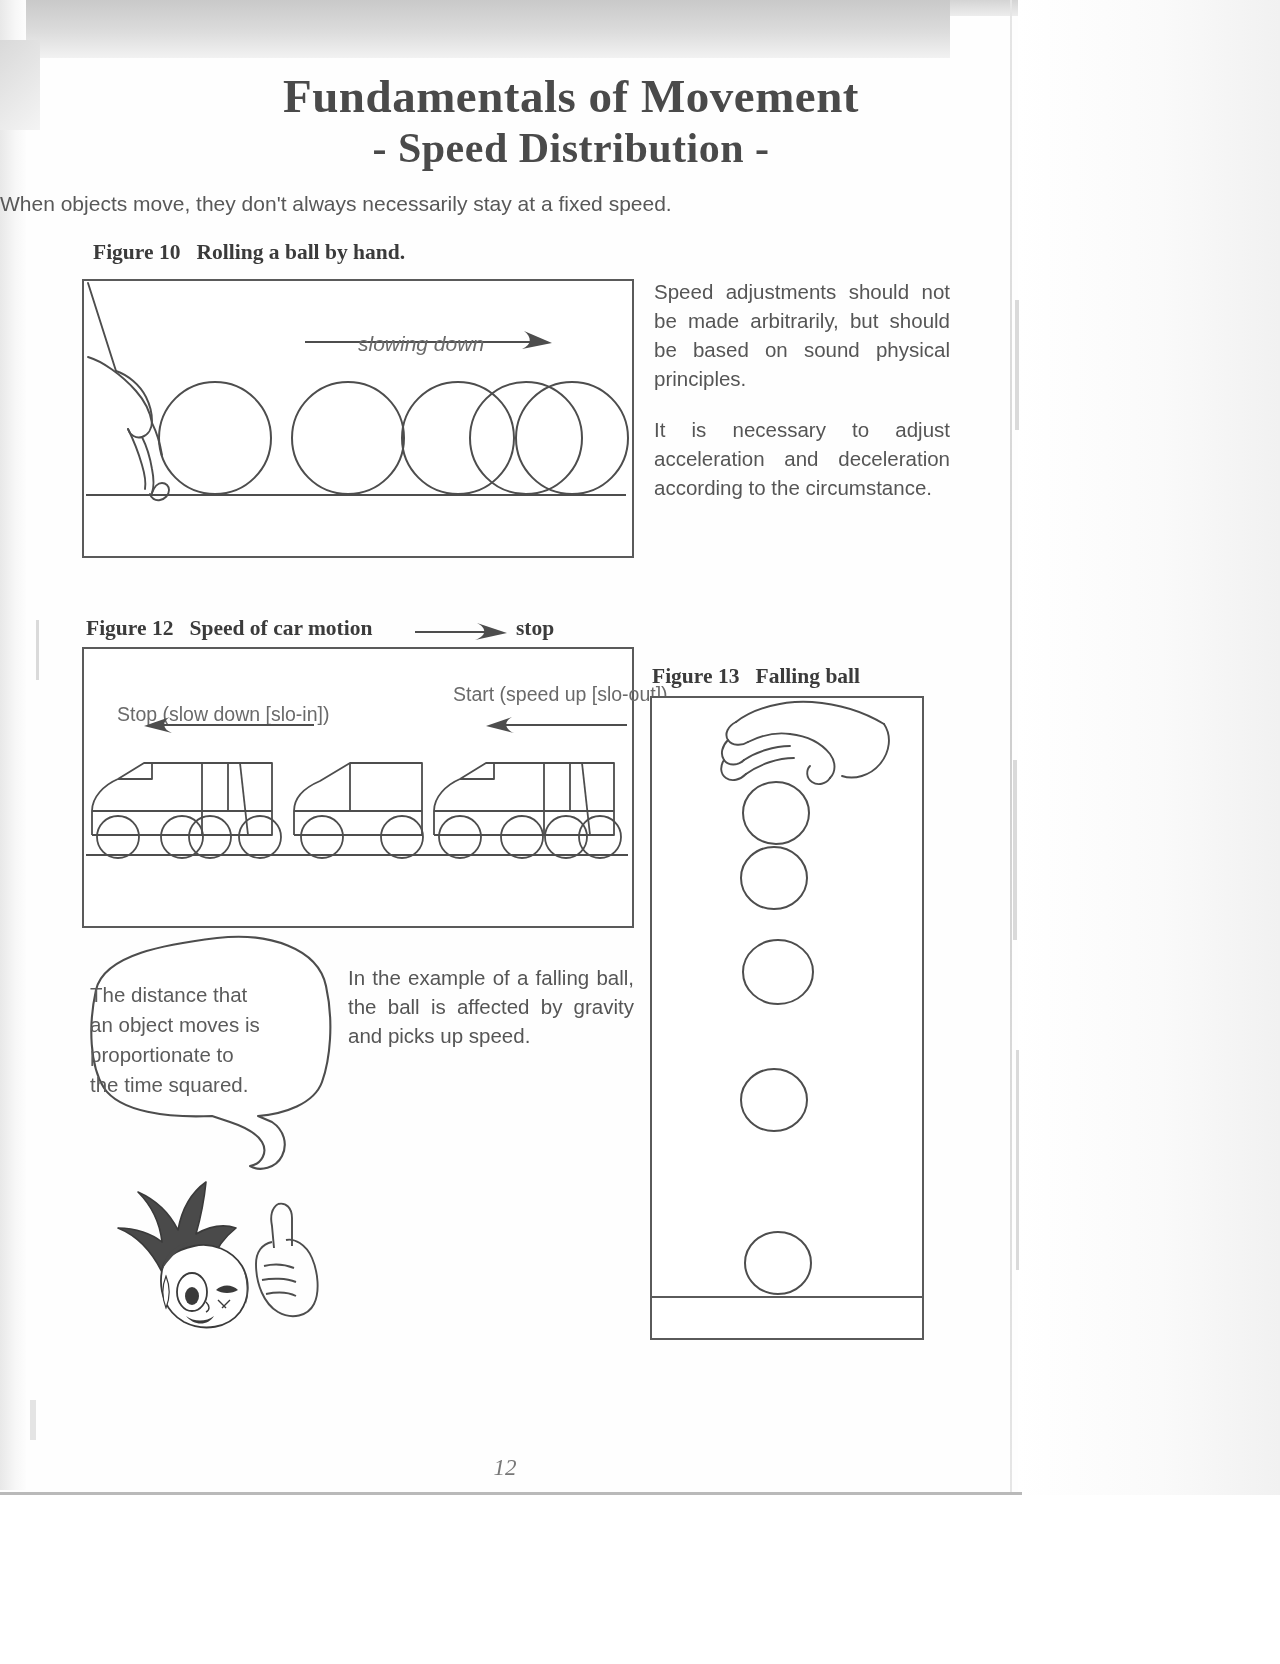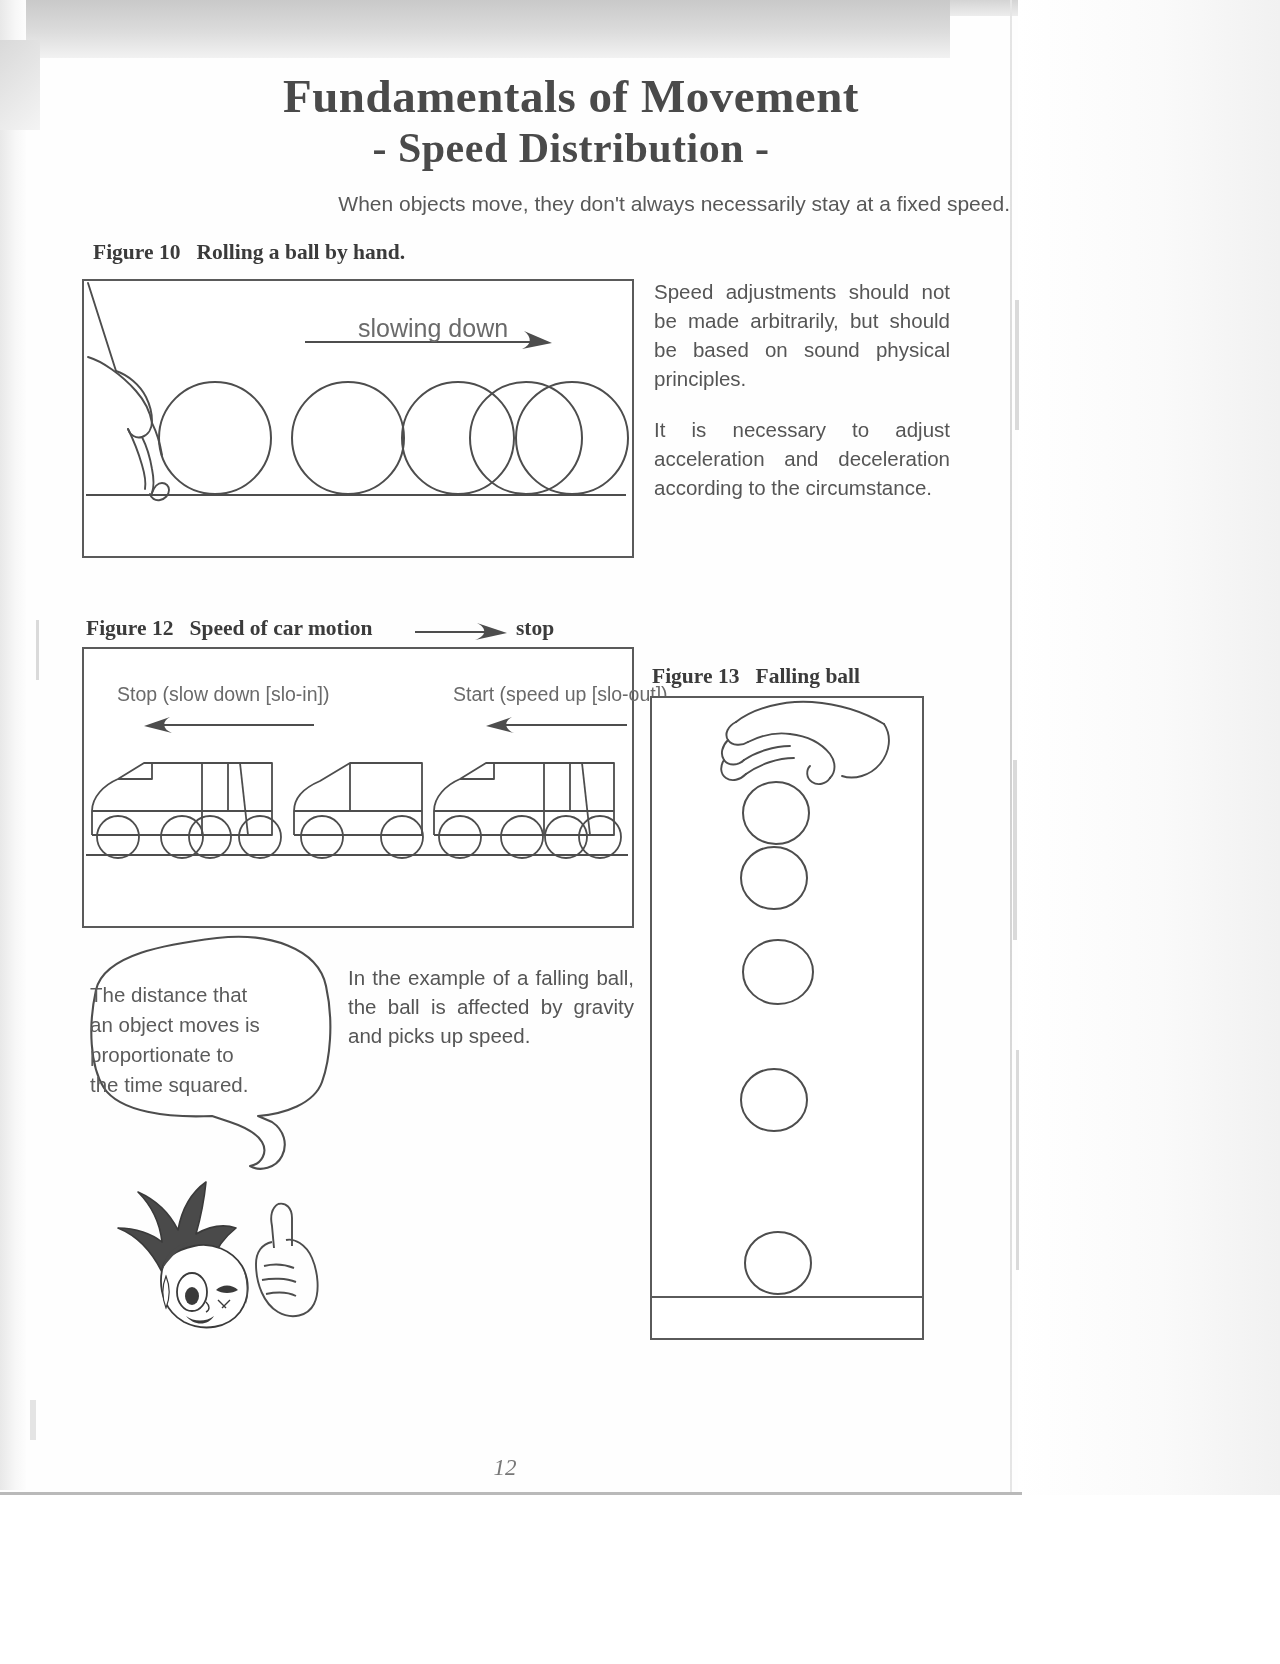--- a/index.html
+++ b/index.html
@@ -56,21 +56,21 @@
   }
   .title-l1{
     font-size:47px; font-weight:bold; letter-spacing:.5px; line-height:1.12;
     font-family:"Liberation Serif", serif;
   }
   .title-l2{
     font-size:42px; font-weight:bold; letter-spacing:.5px; line-height:1.2;
     font-family:"Liberation Serif", serif;
   }
   #intro-line{
-    position:absolute; left:0; top:192px; width:1010px; text-align:right;
+    position:absolute; left:0; top:192px; width:1010px; text-align:left;
     font-size:21px; color:#585858; font-family:"Liberation Sans", sans-serif;
   }
 
   .fig-caption{
     position:absolute; font-size:21.5px; font-weight:bold; color:#3b3b3b;
     font-family:"Liberation Serif", serif; white-space:nowrap;
   }
   .fig-caption .num{font-weight:bold;}
 
   .fig-box{position:absolute;border:2.4px solid #5a5a5a;background:#fff;}
@@ -149,40 +149,40 @@
       <circle cx="444" cy="159" r="56"></circle>
       <circle cx="490" cy="159" r="56"></circle>
     </g>
 
     <g>
       <line x1="223" y1="63" x2="460" y2="63" stroke="#4d4d4d" stroke-width="2"></line>
       <path d="M442 52 L470 64 L440 70 C450 66 450 58 442 52 Z" fill="#4d4d4d" stroke="none"></path>
     </g>
   </svg>
 
-  <div class="inline-label" style="left:358px;top:314px;font-size:25px;">slowing down</div>
+  <div class="inline-label" style="left:358px;top:332px;font-size:21px;font-style:italic;">slowing down</div>
 
   <div class="body-col" style="left:654px;top:277px;width:296px;">
     <p>Speed adjustments should not be made arbitrarily, but should be based on sound physical principles.</p>
     <p>It is necessary to adjust acceleration and deceleration according to the circumstance.</p>
   </div>
 
   <div class="fig-caption" style="left:86px;top:616px;">
     <span class="num">Figure 12</span>
     &nbsp;&nbsp;<span>Speed of car motion</span>
   </div>
   <svg style="position:absolute;left:415px;top:618px;" width="100" height="26" viewBox="0 0 100 26">
     <line x1="0" y1="14" x2="76" y2="14" stroke="#4d4d4d" stroke-width="2.2"></line>
     <path d="M62 5 L92 15 L60 22 C72 18 72 10 62 5 Z" fill="#4d4d4d"></path>
   </svg>
   <div class="fig-caption" style="left:516px;top:616px;">stop</div>
 
   <div class="fig-box" style="left:82px;top:647px;width:548px;height:277px;"></div>
 
-  <div class="inline-label" style="left:117px;top:683px;font-size:19.5px;text-align:center;">Stop (slow down [slo-in])</div>
+  <div class="inline-label" style="left:117px;top:703px;font-size:19.5px;text-align:center;">Stop (slow down [slo-in])</div>
   <div class="inline-label" style="left:405px;top:683px;font-size:19.5px;margin-left:48px;">Start (speed up [slo-out])</div>
 
   <svg style="position:absolute;left:82px;top:647px;" width="548" height="277" viewBox="0 0 548 277">
 
     <g>
       <line x1="70" y1="78" x2="232" y2="78" stroke="#4d4d4d" stroke-width="2.2"></line>
       <path d="M88 70 L62 79 L90 86 C80 82 80 74 88 70 Z" fill="#4d4d4d"></path>
     </g>
 
     <g>

